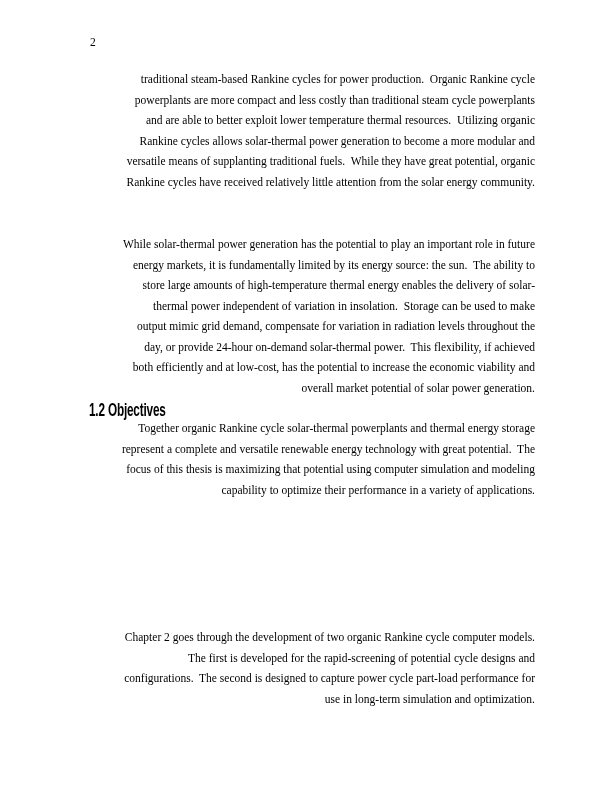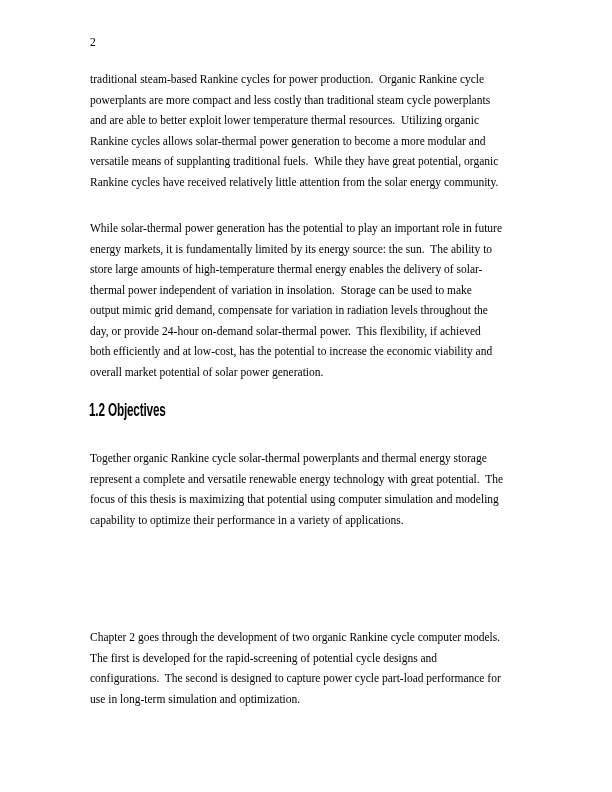--- a/index.html
+++ b/index.html
@@ -24,21 +24,21 @@
     line-height: 20.5px;
     white-space: pre;
   }
   .para {
     position: absolute;
     left: 90px;
     width: 445px;
     font-size: 11.5px;
     line-height: 20.5px;
     white-space: pre;
-    text-align: left;
+    text-align: right;
   }
   .heading {
     position: absolute;
     left: 89px;
     margin: 0;
     font-family: "Liberation Sans", "DejaVu Sans", sans-serif;
     font-weight: 700;
     font-size: 19px;
     line-height: 24px;
     letter-spacing: -0.3px;
@@ -54,32 +54,32 @@
 
   <div class="pagenum">2</div>
 
   <div class="para" style="top:69px">traditional steam-based Rankine cycles for power production.  Organic Rankine cycle
 powerplants are more compact and less costly than traditional steam cycle powerplants
 and are able to better exploit lower temperature thermal resources.  Utilizing organic
 Rankine cycles allows solar-thermal power generation to become a more modular and
 versatile means of supplanting traditional fuels.  While they have great potential, organic
 Rankine cycles have received relatively little attention from the solar energy community.</div>
 
-  <div class="para" style="top:218px">While solar-thermal power generation has the potential to play an important role in future
+  <div class="para" style="top:234px">While solar-thermal power generation has the potential to play an important role in future
 energy markets, it is fundamentally limited by its energy source: the sun.  The ability to
 store large amounts of high-temperature thermal energy enables the delivery of solar-
 thermal power independent of variation in insolation.  Storage can be used to make
 output mimic grid demand, compensate for variation in radiation levels throughout the
 day, or provide 24-hour on-demand solar-thermal power.  This flexibility, if achieved
 both efficiently and at low-cost, has the potential to increase the economic viability and
 overall market potential of solar power generation.</div>
 
   <h2 class="heading" style="top:398px">1.2 Objectives</h2>
 
-  <div class="para" style="top:448px">Together organic Rankine cycle solar-thermal powerplants and thermal energy storage
+  <div class="para" style="top:418px">Together organic Rankine cycle solar-thermal powerplants and thermal energy storage
 represent a complete and versatile renewable energy technology with great potential.  The
 focus of this thesis is maximizing that potential using computer simulation and modeling
 capability to optimize their performance in a variety of applications.</div>
 
 
   <div class="para" style="top:627px">Chapter 2 goes through the development of two organic Rankine cycle computer models.
 The first is developed for the rapid-screening of potential cycle designs and
 configurations.  The second is designed to capture power cycle part-load performance for
 use in long-term simulation and optimization.</div>
 

